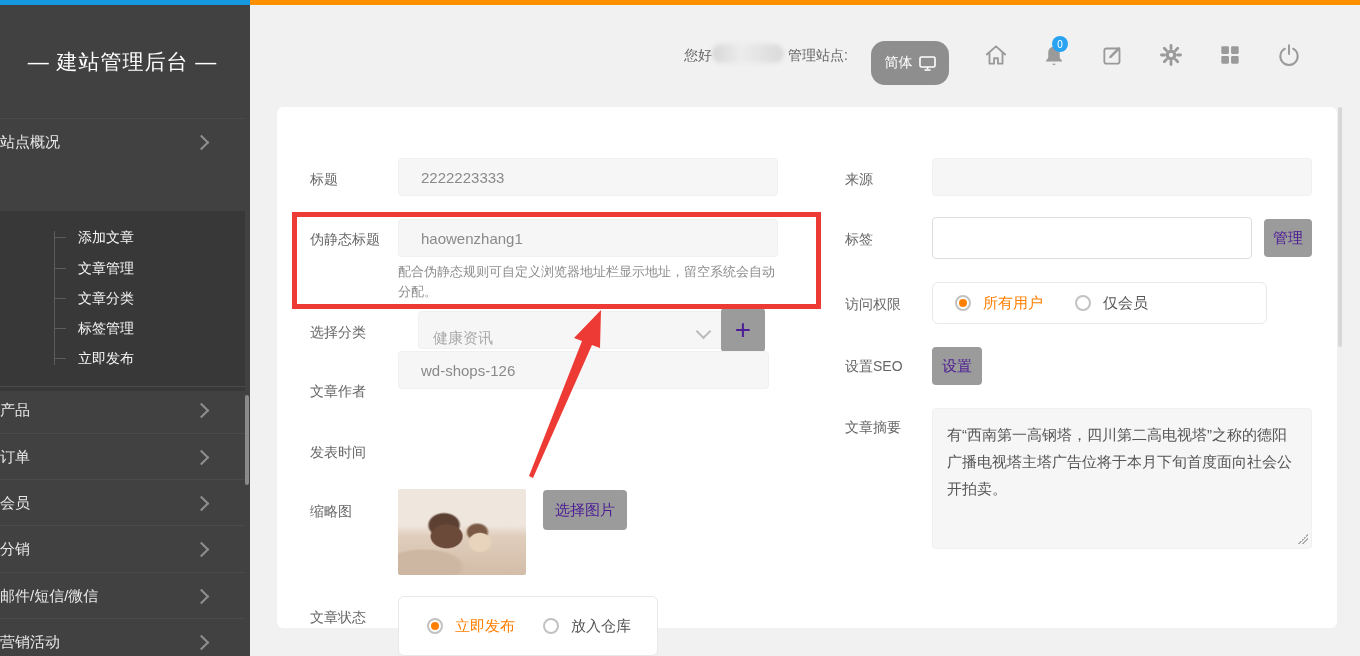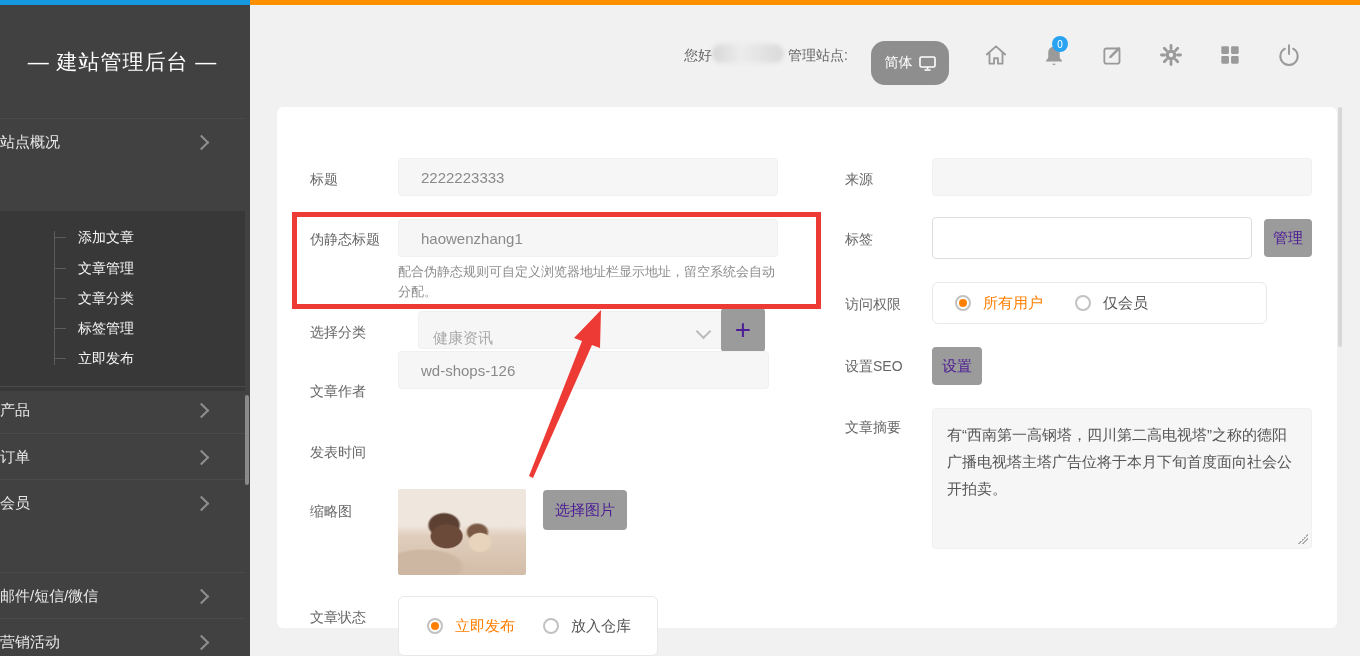--- a/index.html
+++ b/index.html
@@ -114,20 +114,24 @@
       <span class="chev right"></span>
     </div>
     <div class="nav-item" style="top:428px;">
       <span class="t">订单</span>
       <span class="chev right"></span>
     </div>
     <div class="nav-item" style="top:474px;">
       <span class="t">会员</span>
       <span class="chev right"></span>
     </div>
+    <div class="nav-item" style="top:520px;">
+      <span class="t">分销</span>
+      <span class="chev right"></span>
+    </div>
     <div class="nav-item" style="top:567px;">
       <span class="t">邮件/短信/微信</span>
       <span class="chev right"></span>
     </div>
     <div class="nav-item" style="top:613px;">
       <span class="t">营销活动</span>
       <span class="chev right"></span>
     </div>
     <div class="side-scroll"></div>
   </div>

